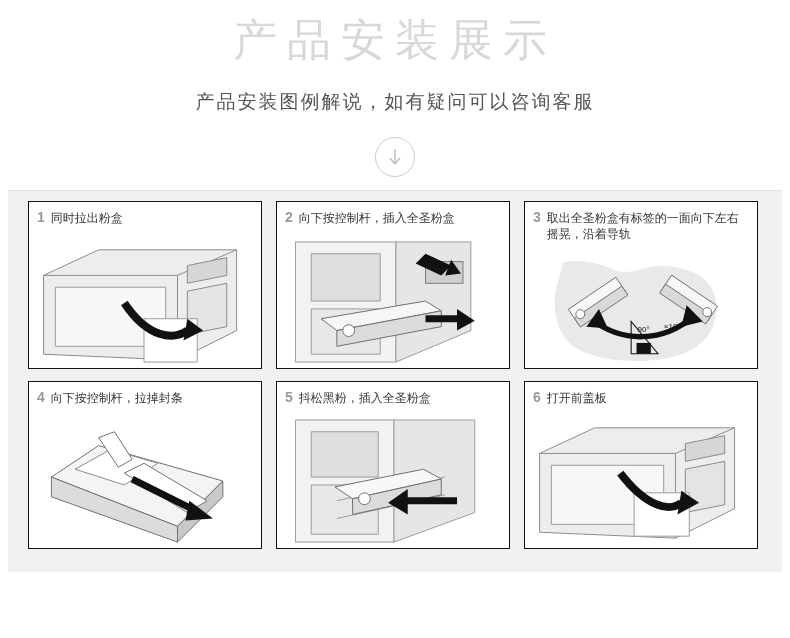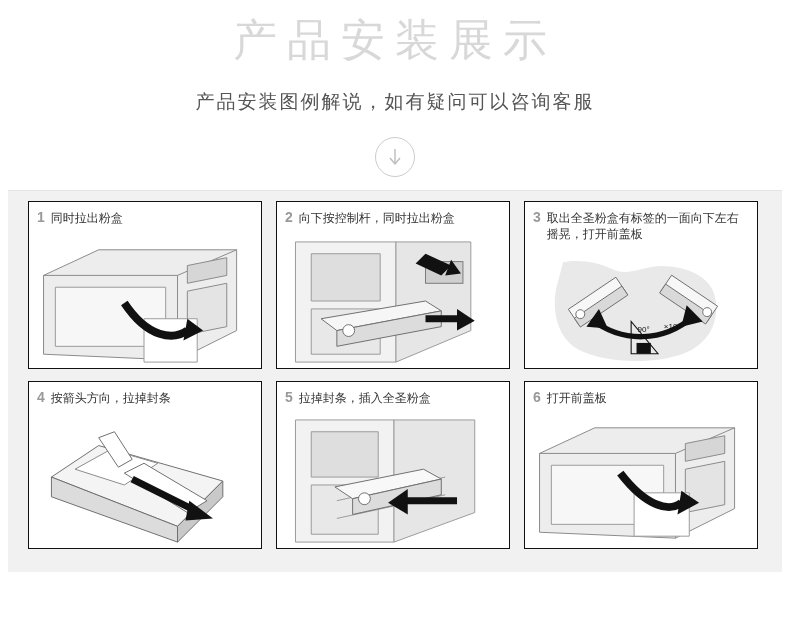--- a/index.html
+++ b/index.html
@@ -174,21 +174,21 @@
 
             <path d="M96 68 C120 104, 146 106, 160 96" fill="none" stroke="#111" stroke-width="8" stroke-linecap="butt"></path>
             <polygon points="160,84 176,96 156,106" fill="#111"></polygon>
           </svg>
         </div>
       </div>
 
       <div class="step">
         <div class="step-head">
           <span class="step-num">2</span>
-          <span class="step-text">向下按控制杆，同时拉出粉盒</span>
+          <span class="step-text">向下按控制杆，插入全圣粉盒</span>
         </div>
         <div class="step-img">
           <svg viewBox="0 0 234 134" aria-hidden="true">
             <rect x="0" y="0" width="234" height="134" fill="#ffffff"></rect>
 
             <path d="M18 6 L120 6 L120 128 L18 128 Z" fill="#f2f2f2" stroke="#9a9a9a" stroke-width="1"></path>
             <path d="M34 18 L104 18 L104 66 L34 66 Z" fill="#dedede" stroke="#9a9a9a" stroke-width="1"></path>
             <path d="M34 74 L104 74 L104 120 L34 120 Z" fill="#e8e8e8" stroke="#9a9a9a" stroke-width="1"></path>
             <path d="M120 6 L196 6 L196 96 L120 128 Z" fill="#e6e6e6" stroke="#9a9a9a" stroke-width="1"></path>
 
@@ -203,21 +203,21 @@
 
             <path d="M150 84 L184 84" stroke="#111" stroke-width="7"></path>
             <polygon points="182,74 200,86 182,96" fill="#111"></polygon>
           </svg>
         </div>
       </div>
 
       <div class="step">
         <div class="step-head">
           <span class="step-num">3</span>
-          <span class="step-text">取出全圣粉盒有标签的一面向下左右摇晃，打开前盖板</span>
+          <span class="step-text">取出全圣粉盒有标签的一面向下左右摇晃，沿着导轨</span>
         </div>
         <div class="step-img tall">
           <svg viewBox="0 0 234 124" aria-hidden="true">
             <rect x="0" y="0" width="234" height="124" fill="#ffffff"></rect>
 
             <path d="M30 6 C48 2, 70 6, 86 14 C104 22, 118 10, 140 10 C168 10, 196 22, 200 46 C206 76, 188 102, 158 110 C124 120, 76 118, 48 104 C22 90, 18 58, 22 36 Z" fill="#e9e9e9"></path>
 
             <g transform="rotate(-34 68 56)">
               <rect x="40" y="40" width="64" height="22" fill="#f7f7f7" stroke="#6f6f6f" stroke-width="1"></rect>
               <rect x="40" y="52" width="64" height="12" fill="#d9d9d9" stroke="#6f6f6f" stroke-width="1"></rect>
@@ -238,21 +238,21 @@
             <rect x="112" y="96" width="16" height="12" fill="#111"></rect>
             <text x="120" y="84" font-family="Liberation Sans, sans-serif" font-size="9" fill="#111" text-anchor="middle">90°</text>
             <text x="150" y="80" font-family="Liberation Sans, sans-serif" font-size="9" fill="#111" text-anchor="middle">×10</text>
           </svg>
         </div>
       </div>
 
       <div class="step">
         <div class="step-head">
           <span class="step-num">4</span>
-          <span class="step-text">按箭头方向，拉掉封条</span>
+          <span class="step-text">向下按控制杆，拉掉封条</span>
         </div>
         <div class="step-img">
           <svg viewBox="0 0 234 134" aria-hidden="true">
             <rect x="0" y="0" width="234" height="134" fill="#ffffff"></rect>
 
             <path d="M22 62 L70 30 L196 66 L150 112 Z" fill="#f4f4f4" stroke="#6f6f6f" stroke-width="1"></path>
             <path d="M22 62 L22 82 L150 128 L150 112 Z" fill="#dcdcdc" stroke="#6f6f6f" stroke-width="1"></path>
             <path d="M150 112 L196 66 L196 82 L150 128 Z" fill="#c9c9c9" stroke="#6f6f6f" stroke-width="1"></path>
             <path d="M46 54 L82 34 L130 48 L96 70 Z" fill="#ffffff" stroke="#8a8a8a" stroke-width="1"></path>
 
@@ -261,21 +261,21 @@
 
             <path d="M104 64 L168 96" stroke="#111" stroke-width="7"></path>
             <polygon points="162,86 186,104 158,106" fill="#111"></polygon>
           </svg>
         </div>
       </div>
 
       <div class="step">
         <div class="step-head">
           <span class="step-num">5</span>
-          <span class="step-text">拉掉封条，插入全圣粉盒</span>
+          <span class="step-text">抖松黑粉，插入全圣粉盒</span>
         </div>
         <div class="step-img">
           <svg viewBox="0 0 234 134" aria-hidden="true">
             <rect x="0" y="0" width="234" height="134" fill="#ffffff"></rect>
 
             <path d="M18 4 L118 4 L118 128 L18 128 Z" fill="#f2f2f2" stroke="#9a9a9a" stroke-width="1"></path>
             <path d="M34 16 L102 16 L102 62 L34 62 Z" fill="#dedede" stroke="#9a9a9a" stroke-width="1"></path>
             <path d="M34 70 L102 70 L102 120 L34 120 Z" fill="#e8e8e8" stroke="#9a9a9a" stroke-width="1"></path>
             <path d="M118 4 L200 4 L200 98 L118 128 Z" fill="#e6e6e6" stroke="#9a9a9a" stroke-width="1"></path>
 

